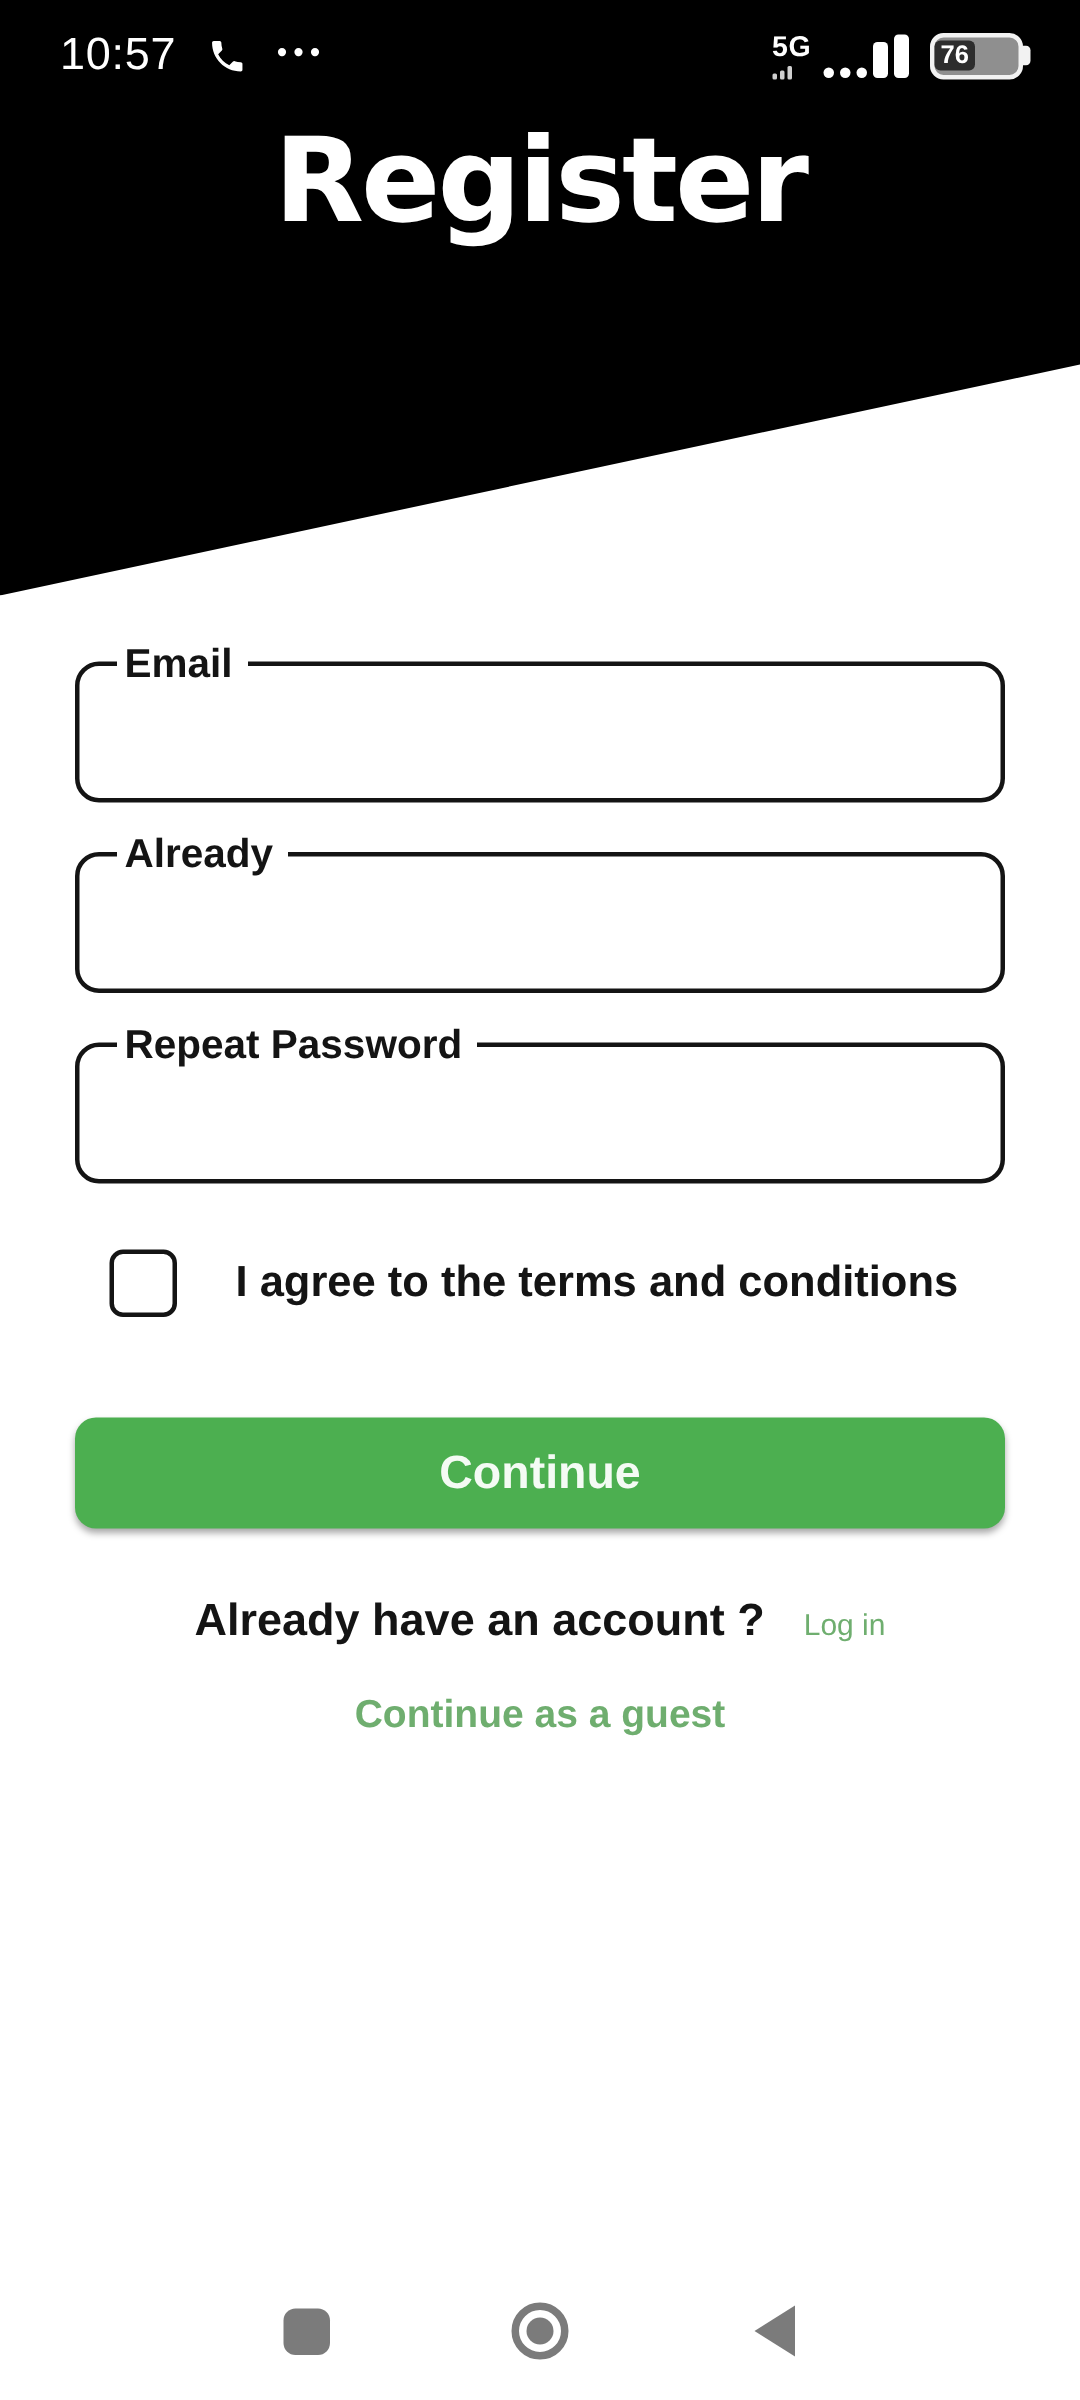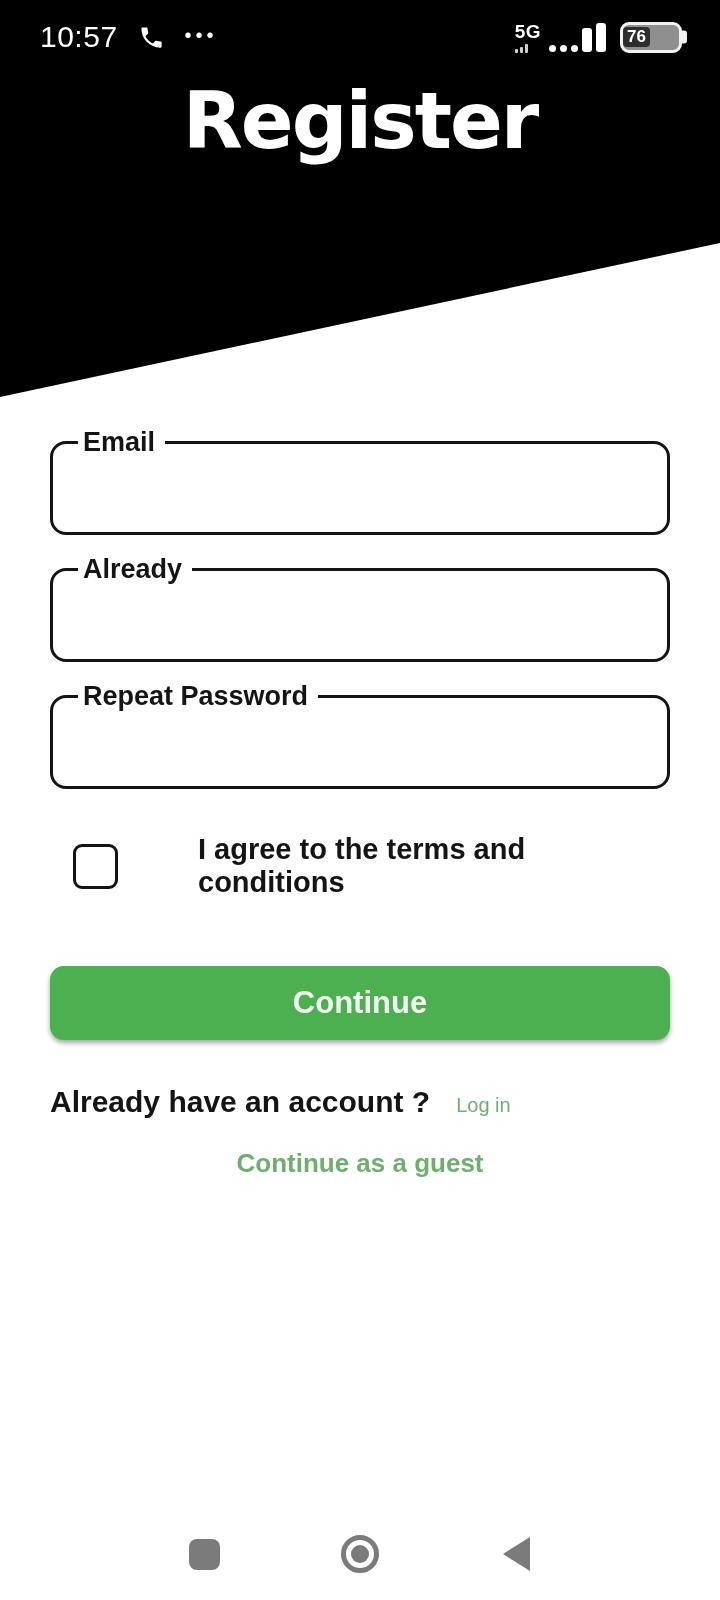--- a/index.html
+++ b/index.html
@@ -80,42 +80,42 @@
     padding: 0 10px 0 5px; margin-left: 7px; line-height: 1.2;
   }
   fieldset.field input {
     width: 100%; height: 58px; margin-top: 4px;
     border: none; outline: none; background: transparent;
     font-size: 28px; color: #141414;
     font-family: "Liberation Sans", "DejaVu Sans", sans-serif;
   }
 
   
-  .terms-row { display: flex; align-items: center; margin: 44px 0 0 23px; gap: 41px; }
+  .terms-row { display: flex; align-items: center; margin: 44px 0 0 23px; }
   .checkbox {
     flex: 0 0 auto; width: 45px; height: 45px;
     border: 3px solid #141414; border-radius: 9px; background: #fff;
     cursor: pointer;
   }
   .terms-text { margin-left: 39px; font-size: 29px; font-weight: 700; color: #141414; }
 
   
   .continue-btn {
     display: block; width: 100%; height: 74px; margin-top: 67px;
     background: var(--accent-green, #4caf50);
     border: none; border-radius: 14px;
     color: #f4fbf4; font-size: 31px; font-weight: 700;
     font-family: "Liberation Sans", "DejaVu Sans", sans-serif;
     box-shadow: 0 3px 5px rgba(0,0,0,0.35);
     cursor: pointer;
   }
 
   
   .account-row {
-    display: flex; align-items: baseline;
+    display: flex; justify-content: center; align-items: baseline;
     gap: 26px; margin-top: 45px;
   }
   .already-text { font-size: 30px; font-weight: 700; color: #141414; }
   .login-link { font-size: 20px; font-weight: 400; color: var(--link-green, #6fae6f); cursor: pointer; }
   .guest-link {
     margin-top: 29px; text-align: center;
     font-size: 26px; font-weight: 700; color: var(--link-green, #6fae6f); cursor: pointer;
   }
 
   

